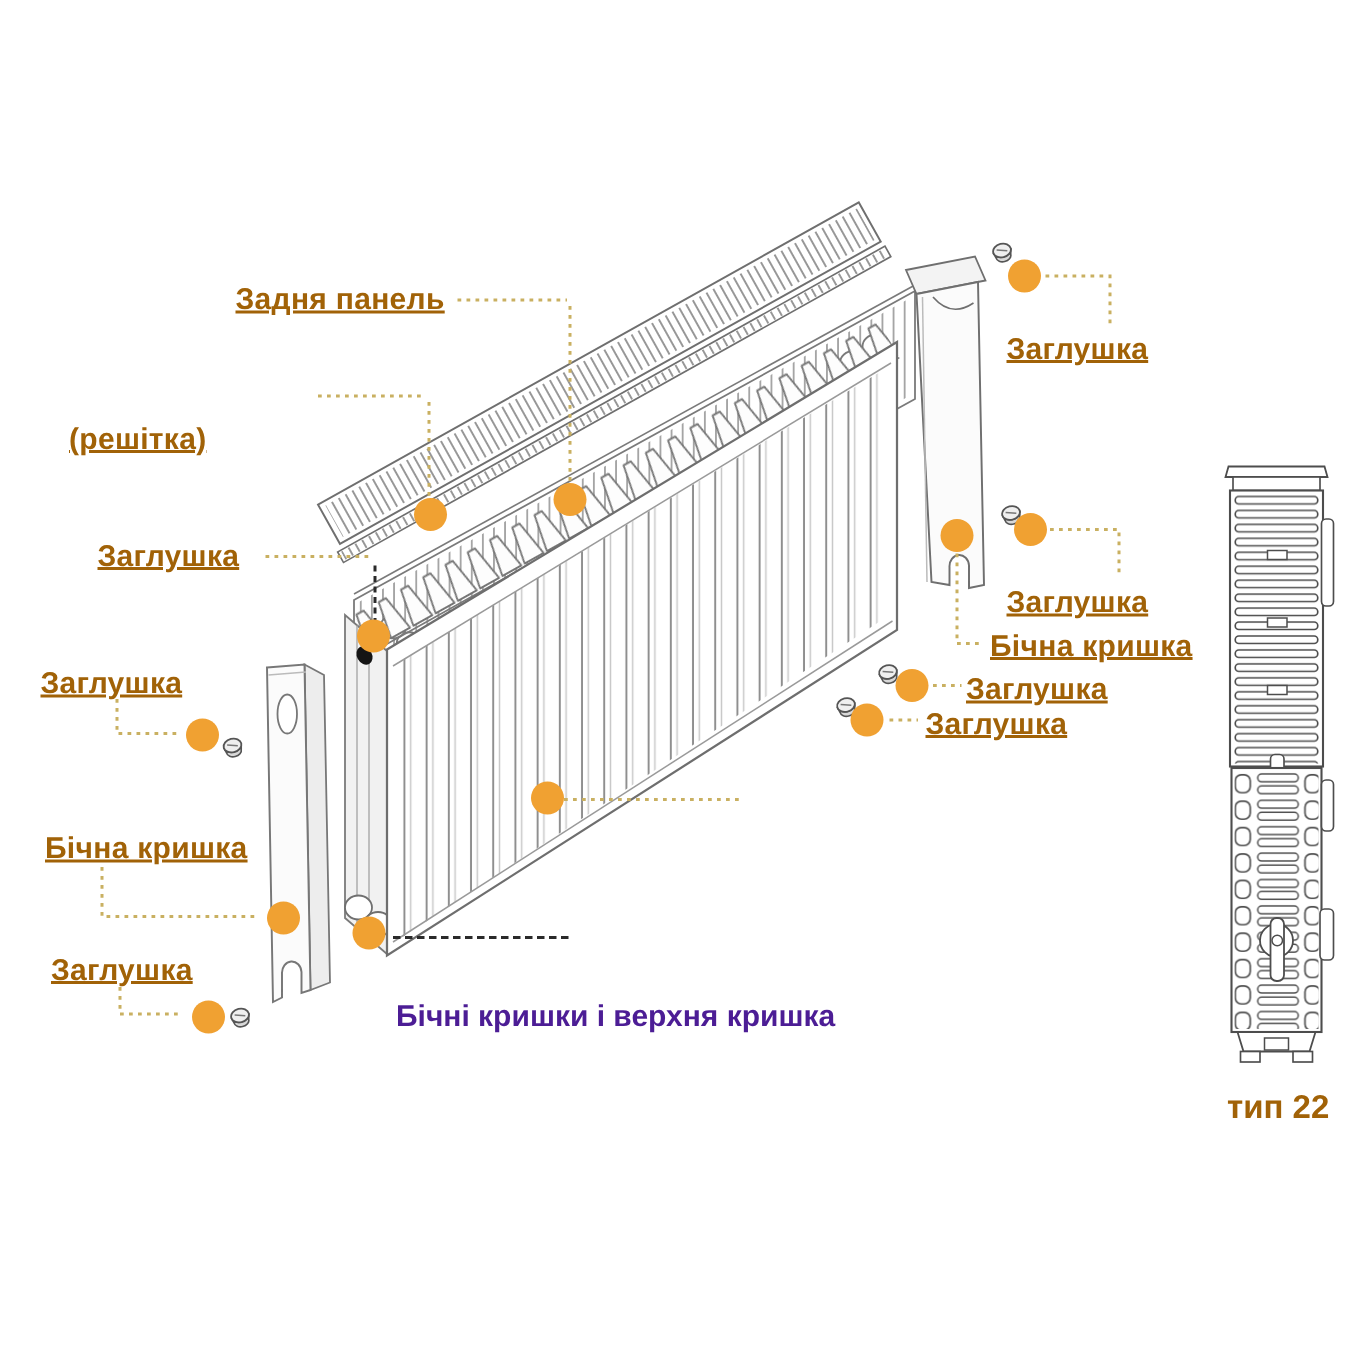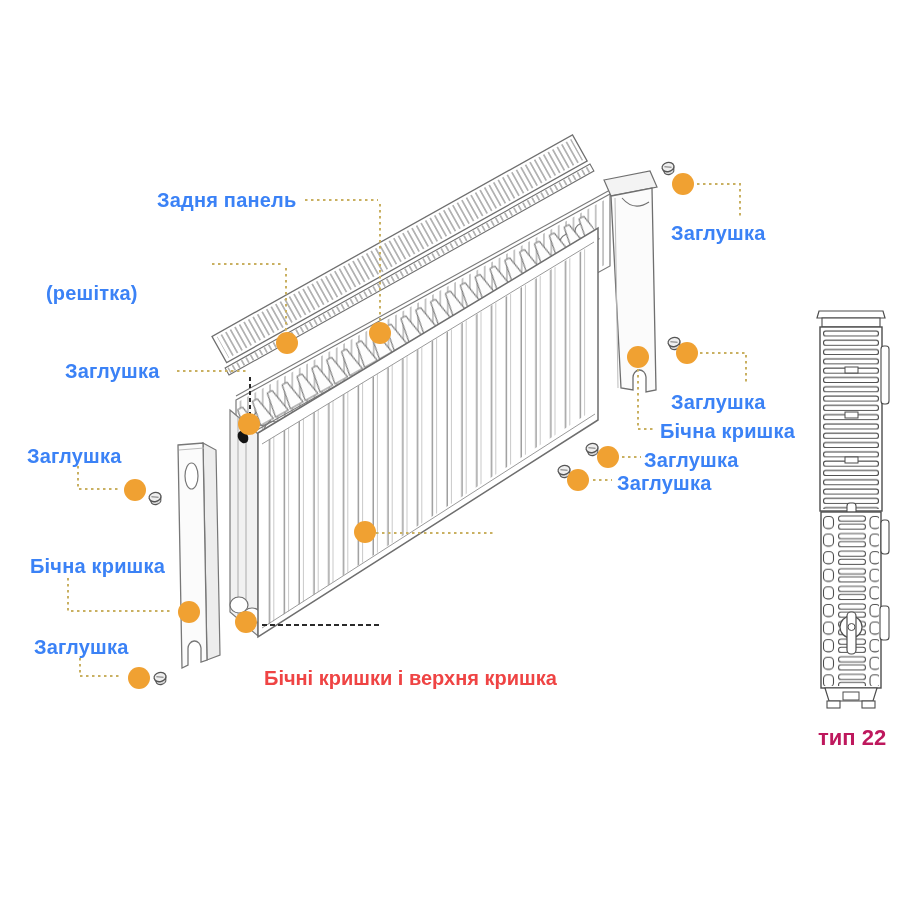--- a/index.html
+++ b/index.html
@@ -1,23 +1,23 @@
 <!DOCTYPE html>
 <html><head>
 <meta charset="utf-8">
 <style>
   html,body{margin:0;padding:0;background:#ffffff;}
   #stage{position:relative;width:900px;height:900px;background:#ffffff;overflow:hidden;
          font-family:"Liberation Sans","DejaVu Sans",sans-serif;}
   #art{position:absolute;left:0;top:0;z-index:1;}
-  .callout{position:absolute;z-index:2;font-weight:700;font-size:20px;color:#3b82f6;
-           white-space:nowrap;letter-spacing:0.2px;}
+  .callout{position:absolute;z-index:2;font-weight:700;font-size:20px;color:#a16207;
+           white-space:nowrap;letter-spacing:0.2px;text-decoration:underline;}
   .callout.big{font-size:21px;}
-  .note-line{position:absolute;z-index:2;font-weight:700;font-size:20px;color:#ef4444;white-space:nowrap;}
-  .type-label{position:absolute;z-index:2;font-weight:700;font-size:22px;color:#be185d;white-space:nowrap;text-align:center;}
+  .note-line{position:absolute;z-index:2;font-weight:700;font-size:20px;color:#4c1d95;white-space:nowrap;}
+  .type-label{position:absolute;z-index:2;font-weight:700;font-size:22px;color:#a16207;white-space:nowrap;text-align:center;}
 </style>
 </head>
 <body>
 
 <div id="stage">
 
 <svg id="art" width="900" height="900" viewBox="0 0 900 900">
   <defs>
 
     <pattern id="pGrille" patternUnits="userSpaceOnUse" width="5.2" height="60">

